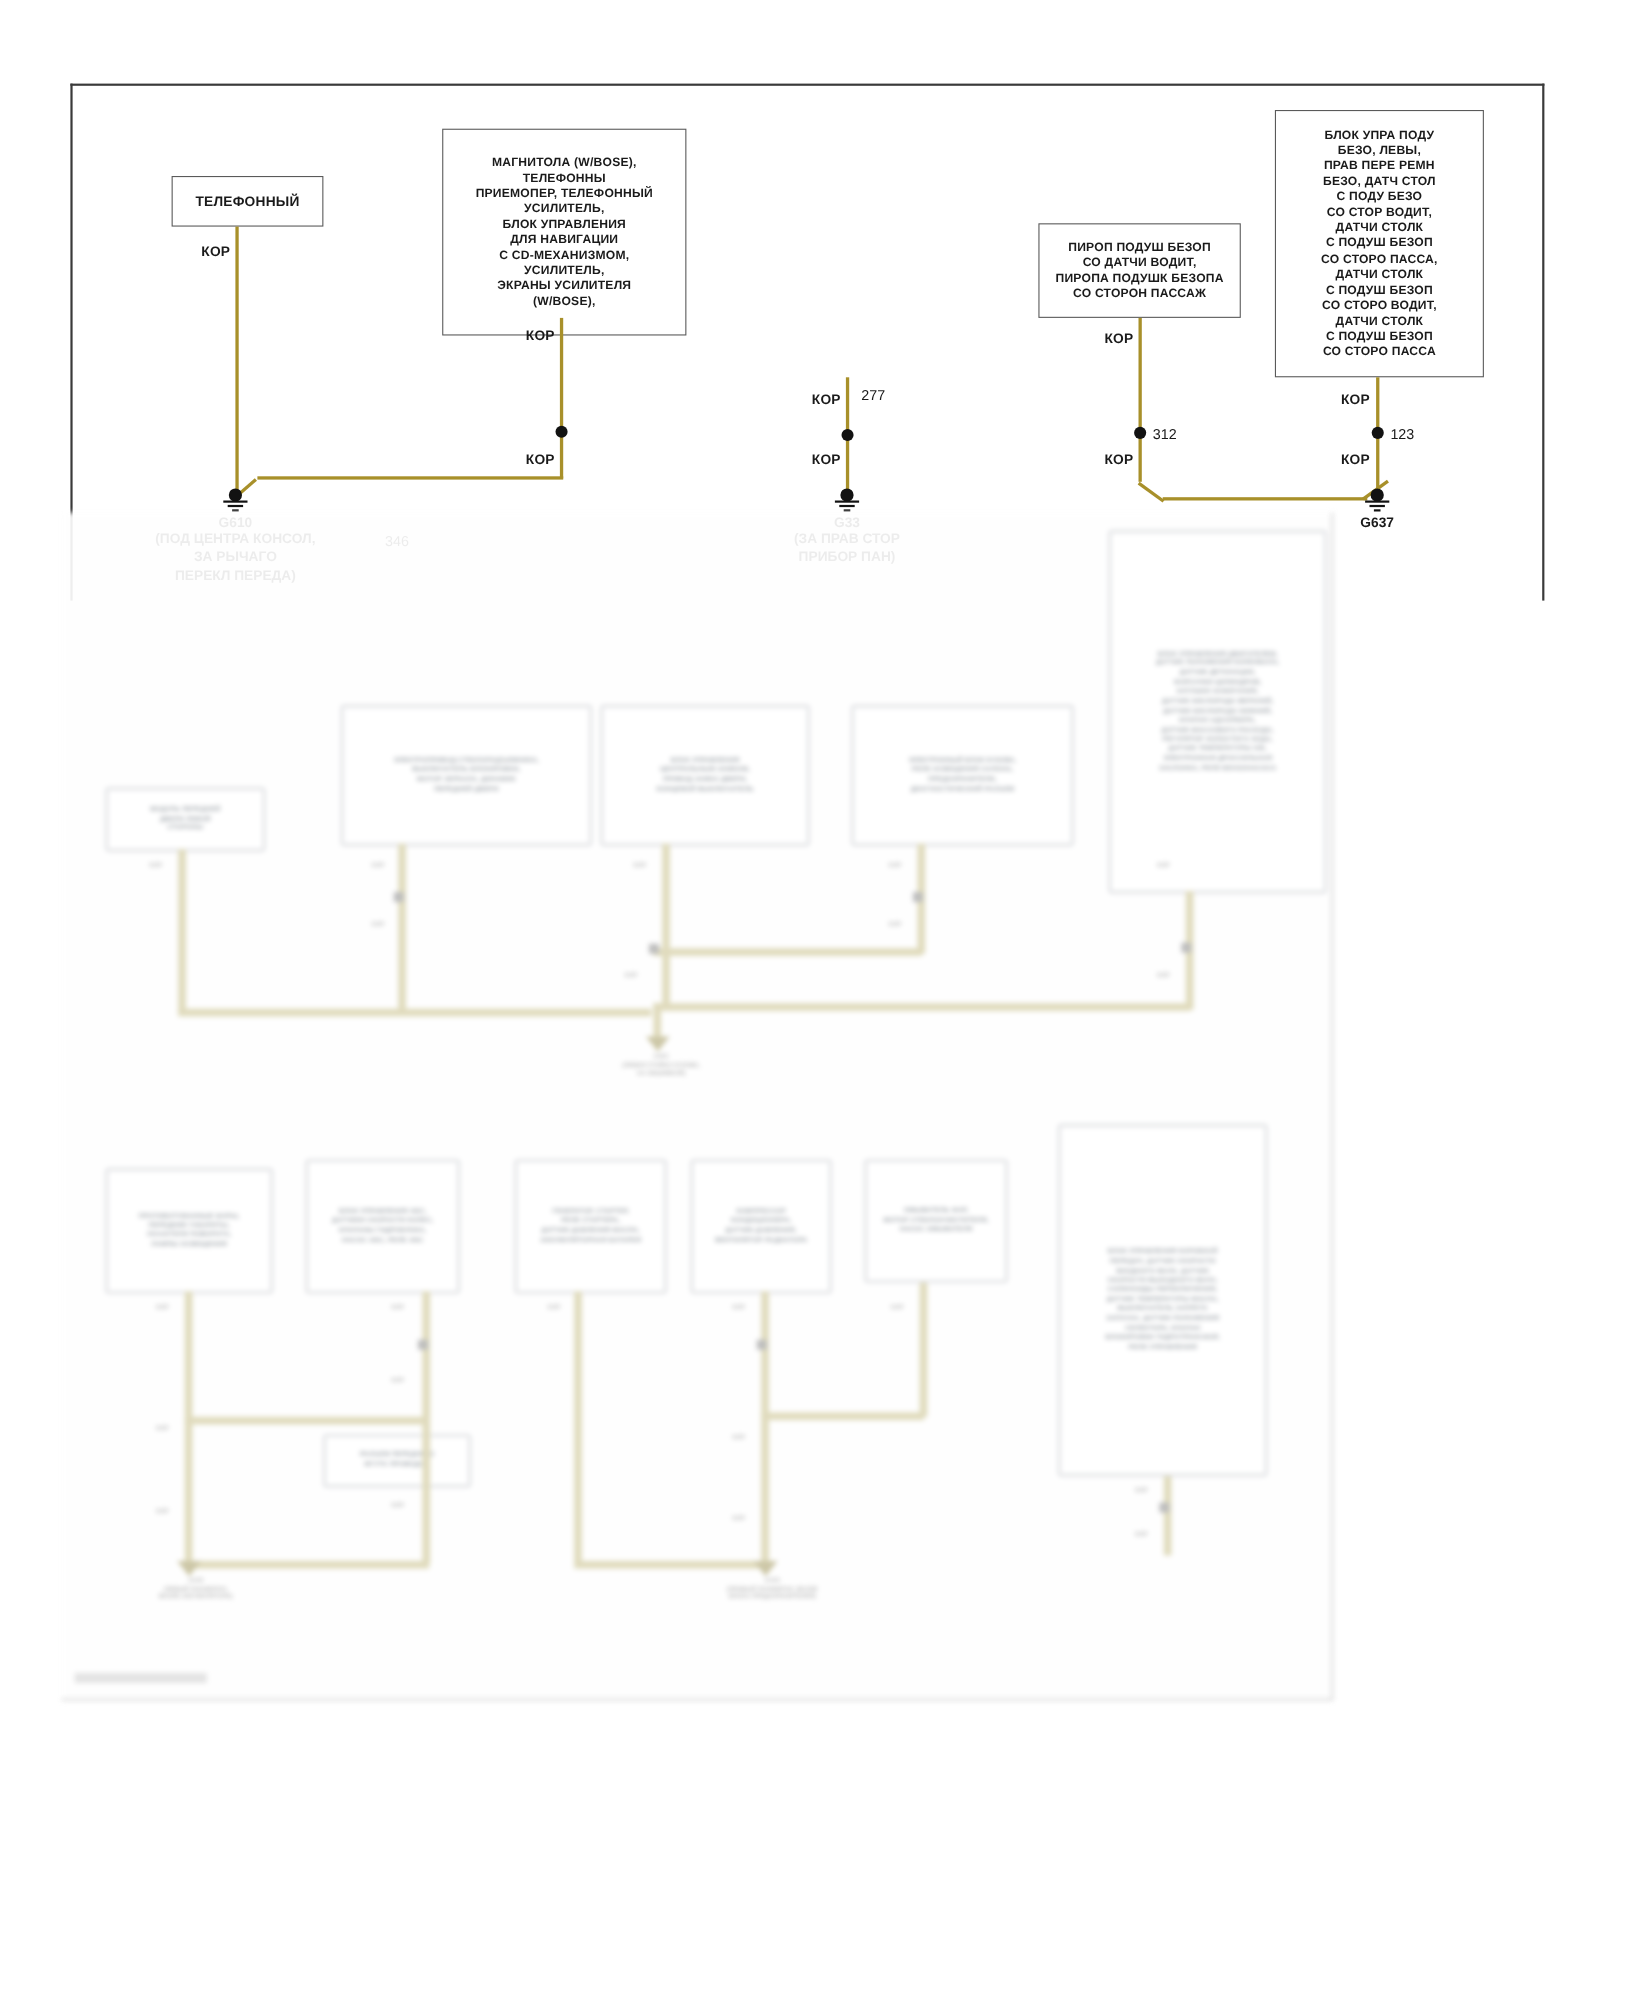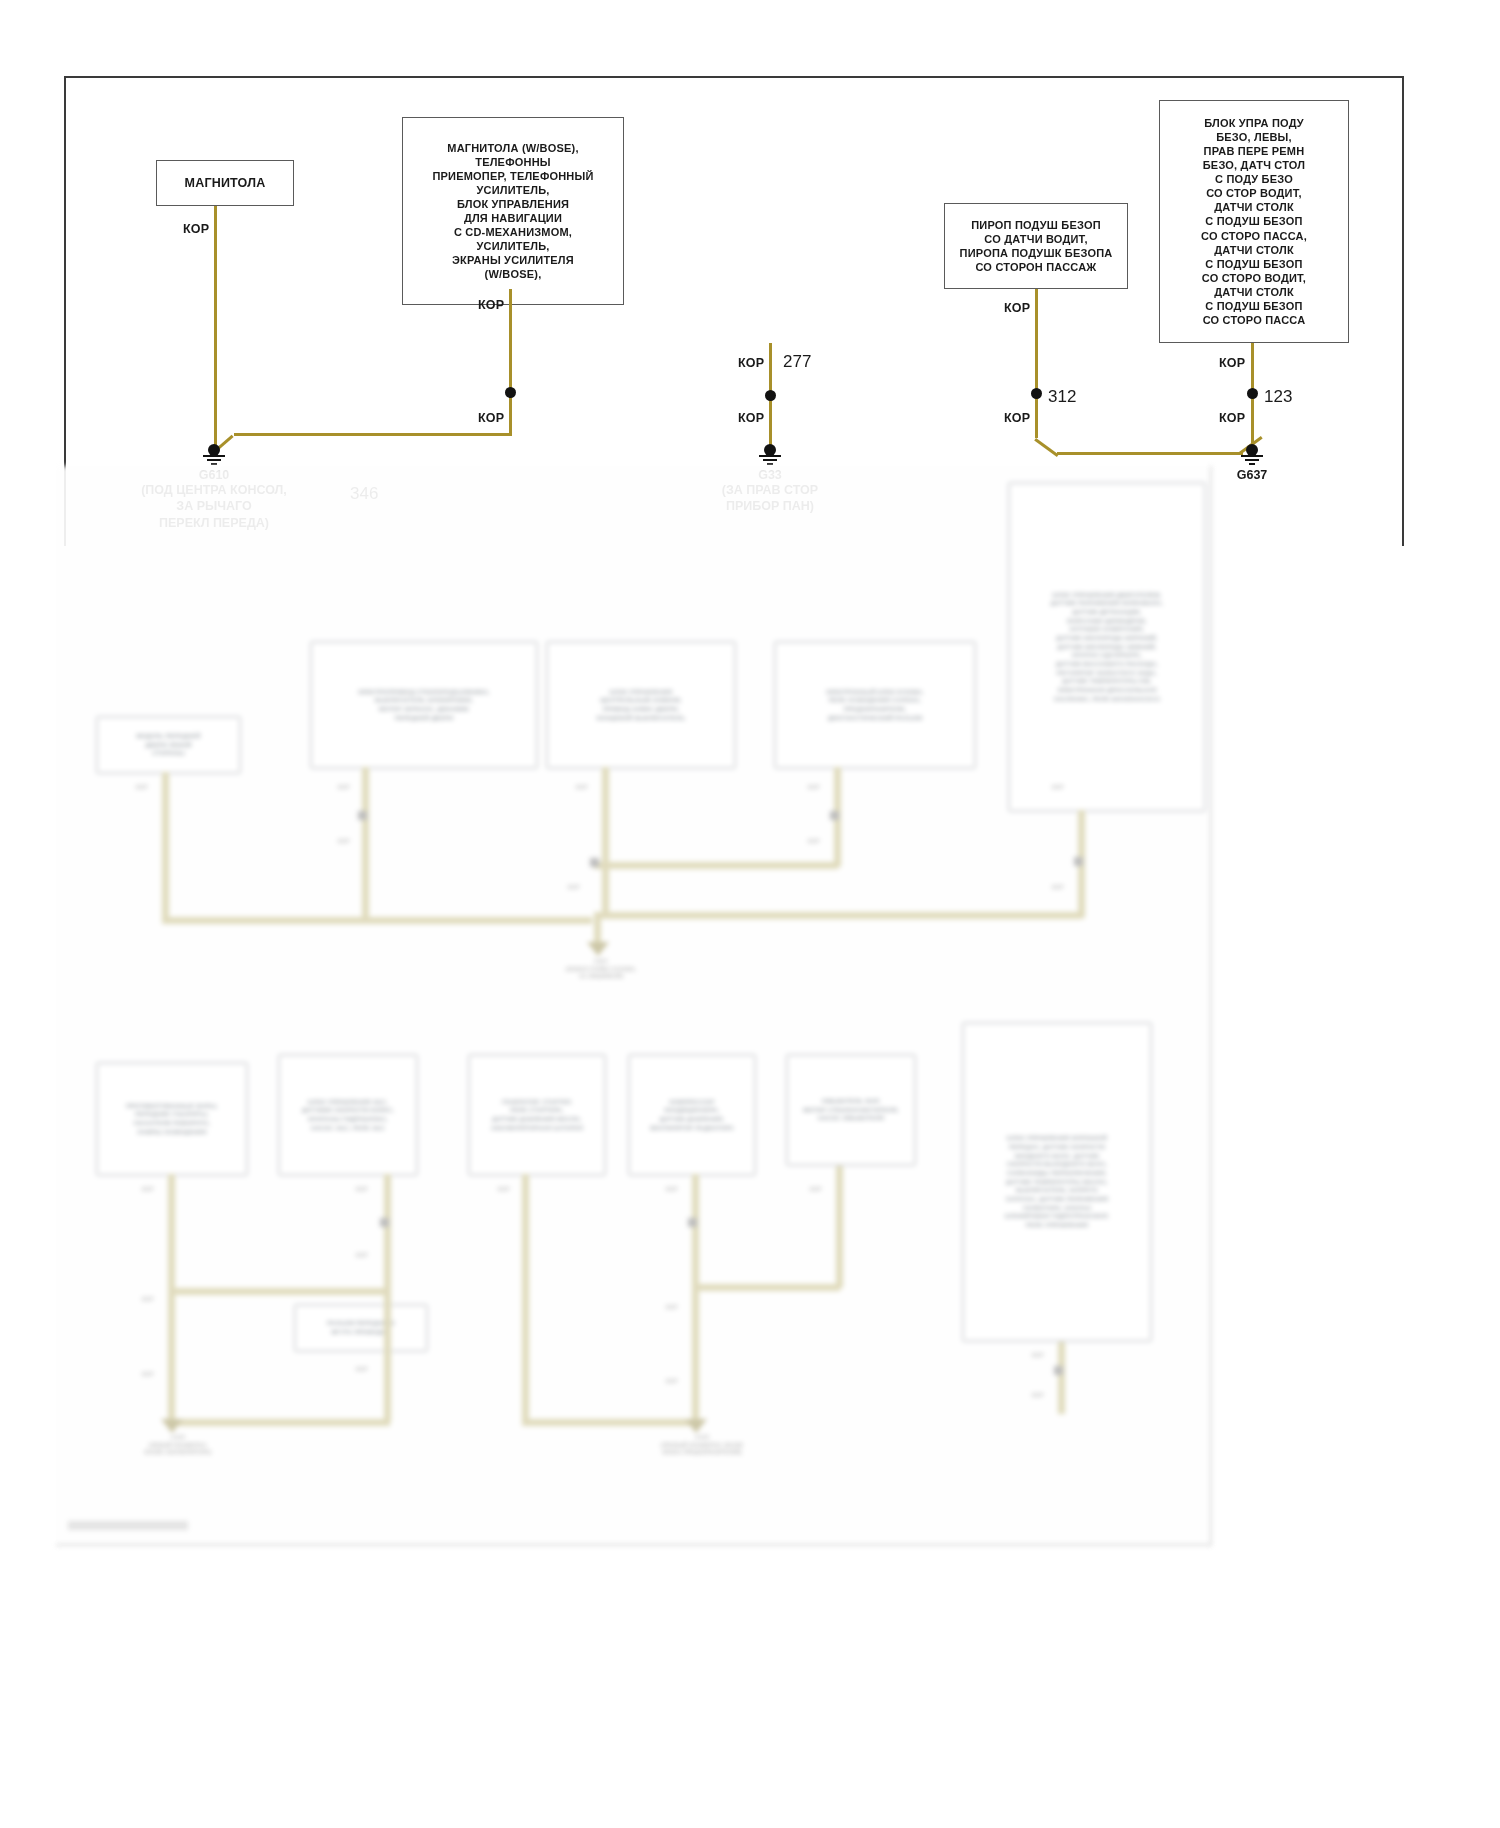--- a/index.html
+++ b/index.html
@@ -62,21 +62,21 @@
   .wlabel {
     position: absolute;
     font-size: 12.5px;
     font-weight: bold;
     color: #1a1a1a;
     white-space: nowrap;
     letter-spacing: 0.2px;
   }
   .wnum {
     position: absolute;
-    font-size: 17px;
+    font-size: 13px;
     color: #1a1a1a;
     white-space: nowrap;
   }
 
   
   .splice {
     position: absolute;
     width: 11px; height: 11px;
     border-radius: 50%;
     background: #121212;
@@ -168,21 +168,21 @@
     background: #e2e2e2;
   }
 </style>
 </head>
 <body>
 
 <div id="page">
 
   <div class="sheet-frame"></div>
 
-  <div class="cbox" style="left:156px; top:160px; width:138px; height:46px; font-size:12.5px;">МАГНИТОЛА</div>
+  <div class="cbox" style="left:156px; top:160px; width:138px; height:46px; font-size:12.5px;">ТЕЛЕФОННЫЙ</div>
 
   <div class="cbox" style="left:402px; top:117px; width:222px; height:188px; font-size:11px;">МАГНИТОЛА (W/BOSE),
 ТЕЛЕФОННЫ
 ПРИЕМОПЕР, ТЕЛЕФОННЫЙ
 УСИЛИТЕЛЬ,
 БЛОК УПРАВЛЕНИЯ
 ДЛЯ НАВИГАЦИИ
 С CD-МЕХАНИЗМОМ,
 УСИЛИТЕЛЬ,
 ЭКРАНЫ УСИЛИТЕЛЯ

